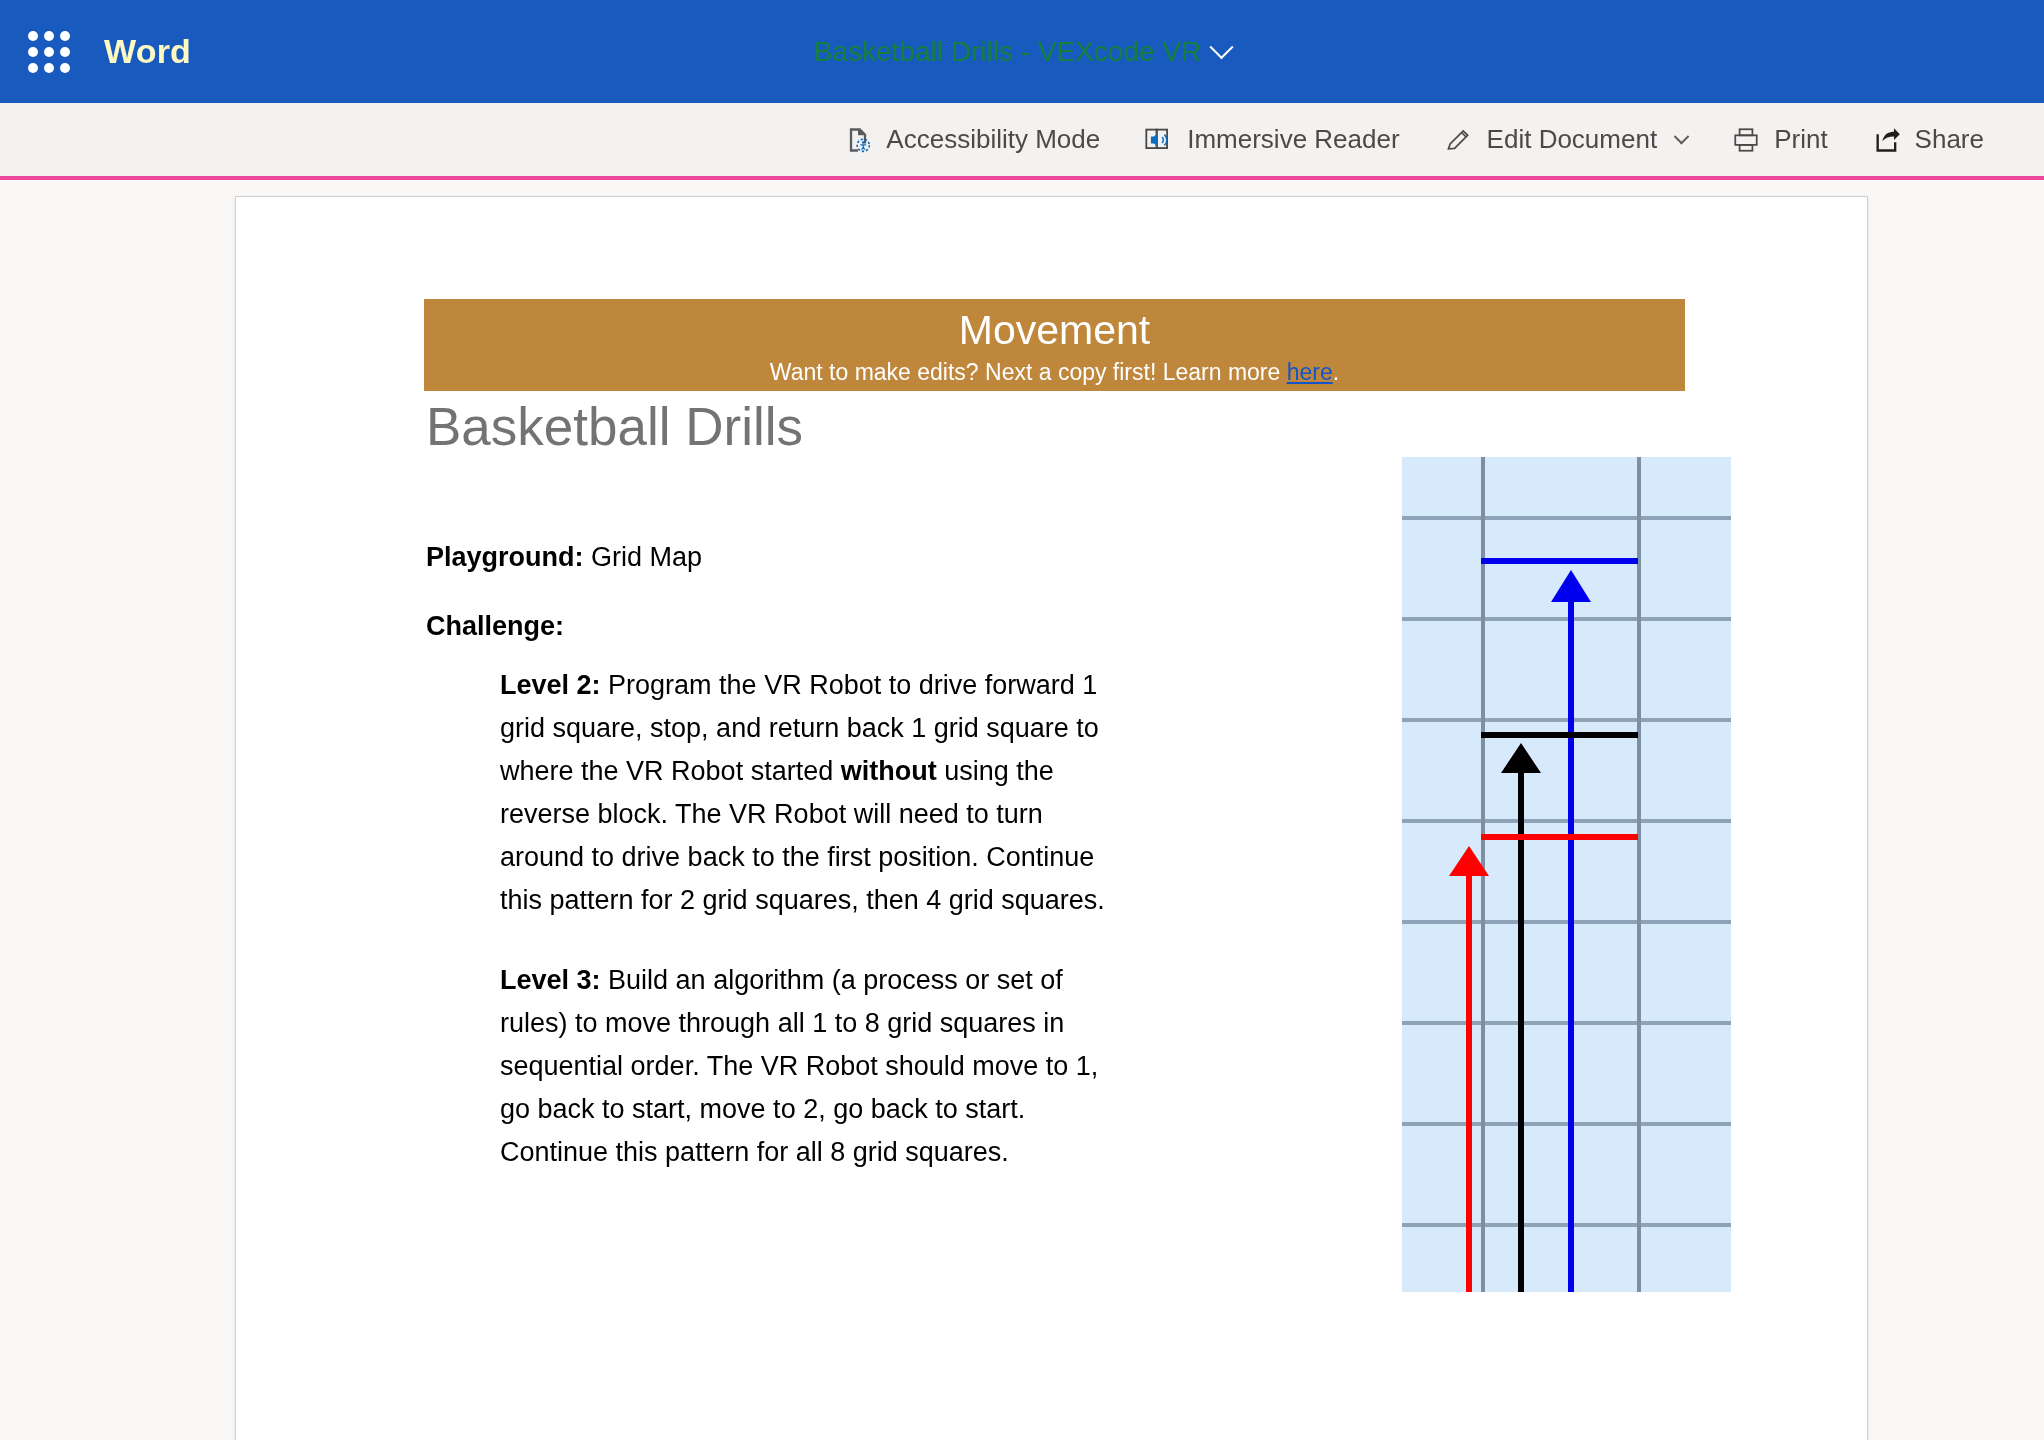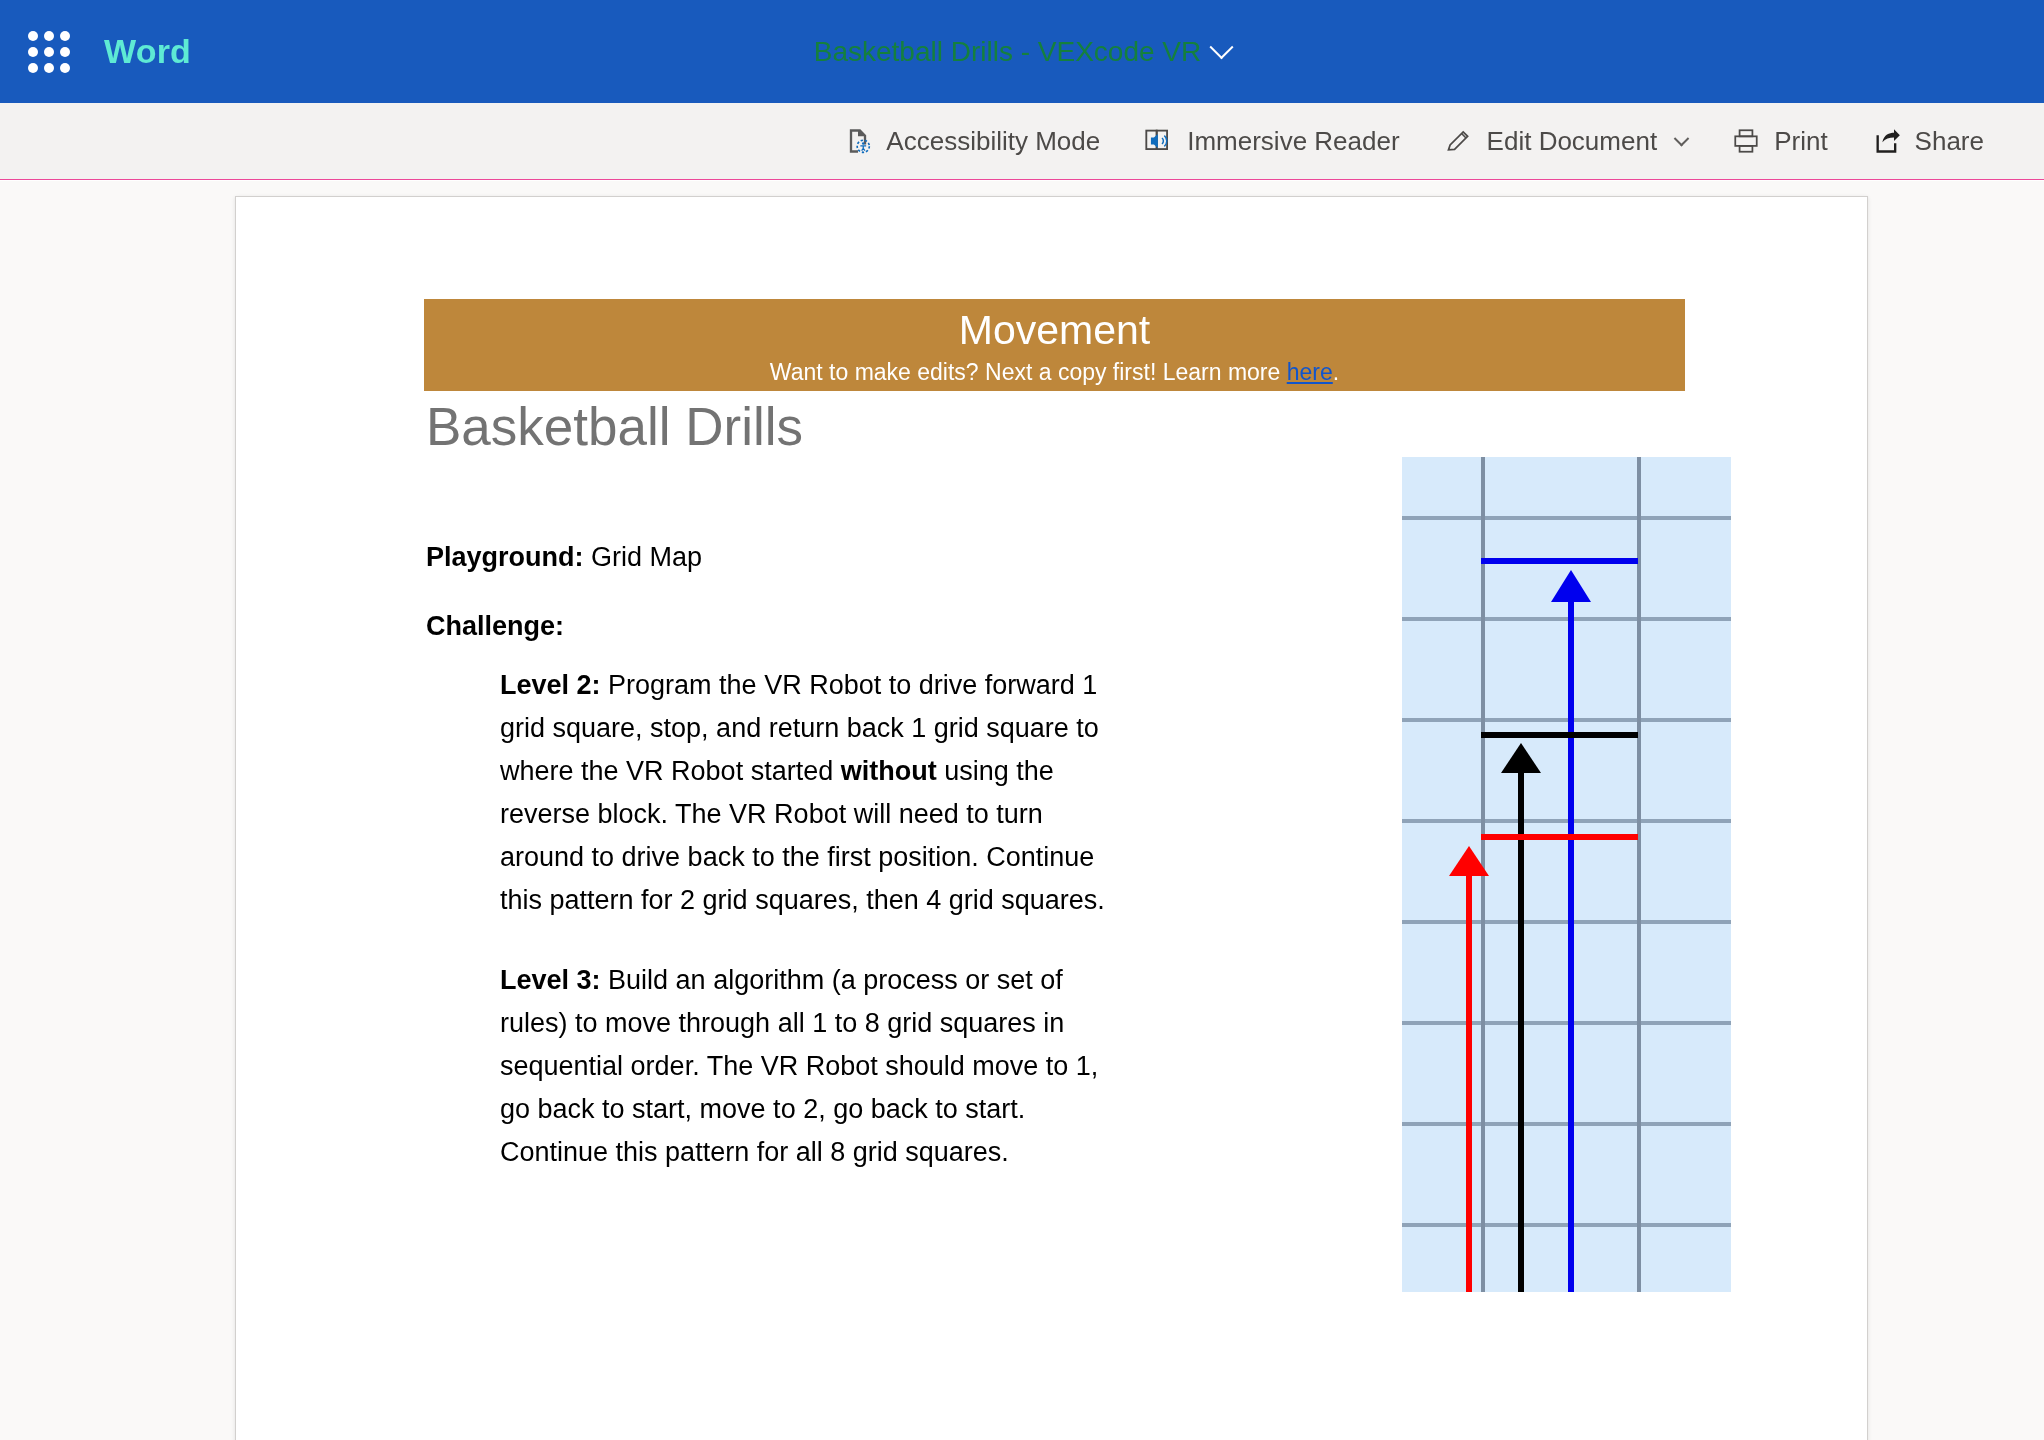--- a/index.html
+++ b/index.html
@@ -32,21 +32,21 @@
     justify-content: center;
     cursor: pointer;
   }
   #waffle span {
     width: 10px; height: 10px;
     border-radius: 50%;
     background: #ffffff;
     display: block;
   }
   #brand {
-    color: #5eead4;
+    color: #fef9c3;
     font-size: 34px;
     font-weight: bold;
     margin-left: 24px;
     letter-spacing: 0.2px;
   }
   #doc-title-wrap {
     position: absolute;
     left: 0; right: 0;
     top: 0;
     height: 103px;
@@ -74,21 +74,21 @@
     transform: rotate(45deg) translate(-3px,-3px);
   }
 
   
   #command-bar {
     position: absolute;
     top: 103px; left: 0;
     width: 2044px;
     height: 77px;
     background: #F3F2F1;
-    border-bottom: 1px solid #ec4899;
+    border-bottom: 4px solid #ec4899;
     display: flex;
     align-items: center;
     justify-content: flex-end;
     padding-right: 38px;
   }
   .cmd {
     display: flex;
     align-items: center;
     gap: 13px;
     height: 56px;

